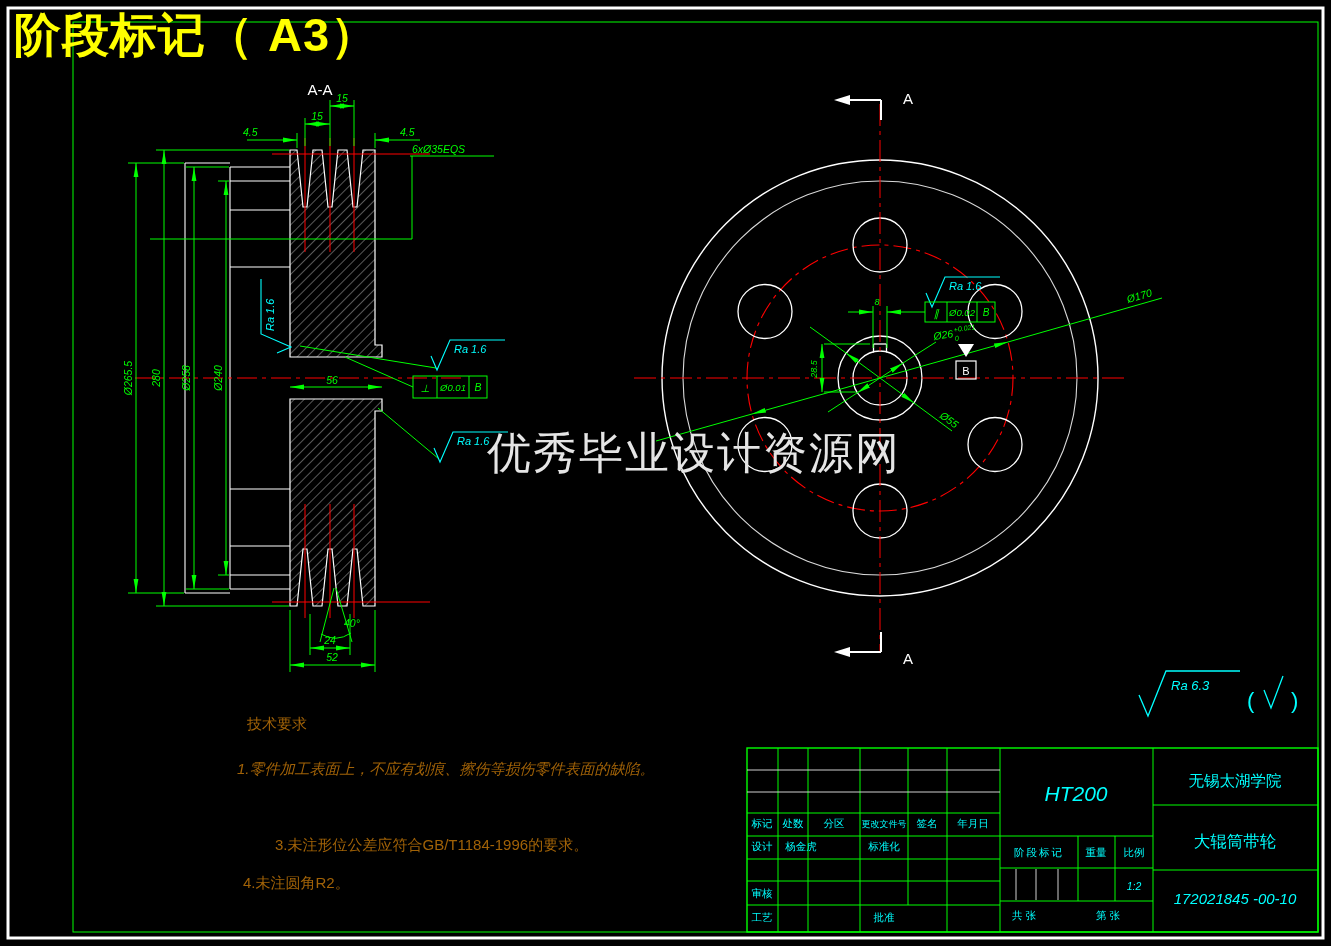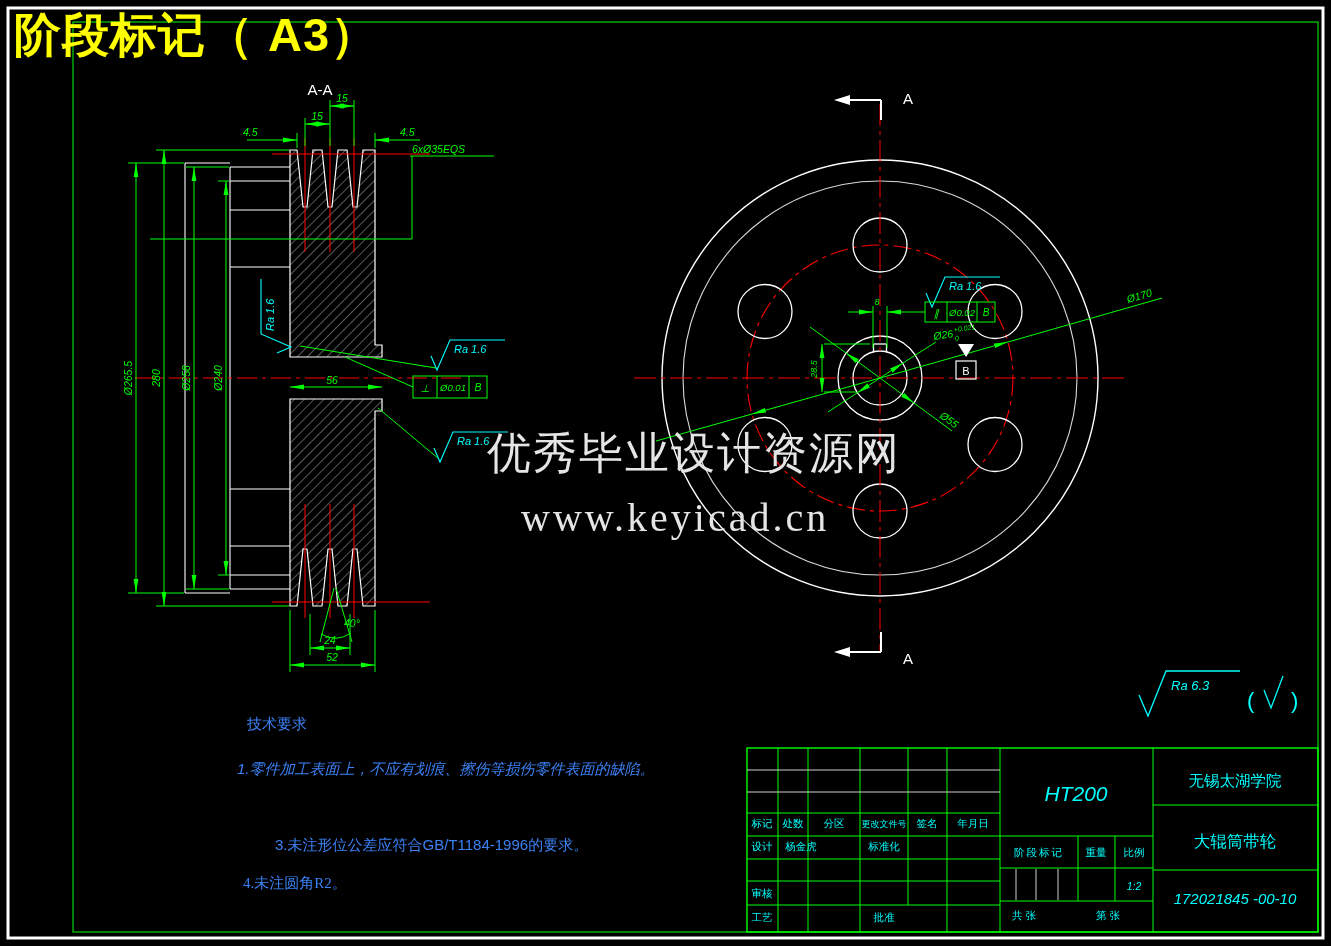--- a/index.html
+++ b/index.html
@@ -4,26 +4,26 @@
 <style>
   html,body{margin:0;padding:0;background:#000;}
   #canvas{position:relative;width:1331px;height:946px;background:#000;overflow:hidden;
           font-family:"Liberation Sans",sans-serif;}
   #drawing{position:absolute;left:0;top:0;}
   .overlay{position:absolute;white-space:nowrap;}
   #main-title{left:14px;top:4px;color:#ffff00;font-size:47px;font-weight:bold;letter-spacing:1px;}
   .watermark{color:#e5e5e5;font-family:Liberation Serif, serif;margin-top:8px;}
   #wm1{left:487px;top:416px;font-size:44px;letter-spacing:2px;}
   #wm2{left:521px;top:486px;font-size:40px;letter-spacing:3px;}
-  .techreq{color:#3b82f6;font-size:15px;}
+  .techreq{color:#a16207;font-size:15px;}
   #tr-head{left:247px;top:715px;}
   #tr-1{left:237px;top:760px;font-style:italic;}
   #tr-2{left:243px;top:798px;}
   #tr-3{left:243px;top:836px;margin-left:32px;}
-  #tr-4{left:243px;top:874px;font-family:Liberation Serif, serif;}
+  #tr-4{left:243px;top:874px;}
   svg text{font-family:"Liberation Sans",sans-serif;}
   .dim{fill:#00ff00;font-style:italic;font-size:10.5px;}
   .dimsm{fill:#00ff00;font-style:italic;font-size:7px;}
   .cyt{fill:#00ffff;font-style:italic;font-size:11px;}
   .wht{fill:#ffffff;font-size:15px;}
   .tb{fill:#00ffff;font-size:10.5px;}
   .tbi{fill:#00ffff;font-style:italic;}
 </style>
 </head>
 <body>
@@ -327,20 +327,19 @@
     <text class="tb tbi" style="font-size:21px" x="1076" y="801" text-anchor="middle">HT200</text>
     <text class="tb" style="font-size:15.5px" x="1235" y="786" text-anchor="middle">无锡太湖学院</text>
     <text class="tb" style="font-size:16.5px" x="1235" y="847" text-anchor="middle">大辊筒带轮</text>
     <text class="tb tbi" style="font-size:15px" x="1235" y="904" text-anchor="middle">172021845 -00-10</text>
   </g>
 </svg>
 
 <div id="main-title" class="overlay">阶段标记（ A3）</div>
 
 <div id="wm1" class="overlay watermark">优秀毕业设计资源网</div>
-<div id="wm2" class="overlay watermark">www.keyicad.cn</div>
 
 <div id="tr-head" class="overlay techreq">技术要求</div>
 <div id="tr-1" class="overlay techreq">1.零件加工表面上，不应有划痕、擦伤等损伤零件表面的缺陷。</div>
 <div id="tr-3" class="overlay techreq">3.未注形位公差应符合GB/T1184-1996的要求。</div>
 <div id="tr-4" class="overlay techreq">4.未注圆角R2。</div>
 
 </div>
 
 </body></html>

